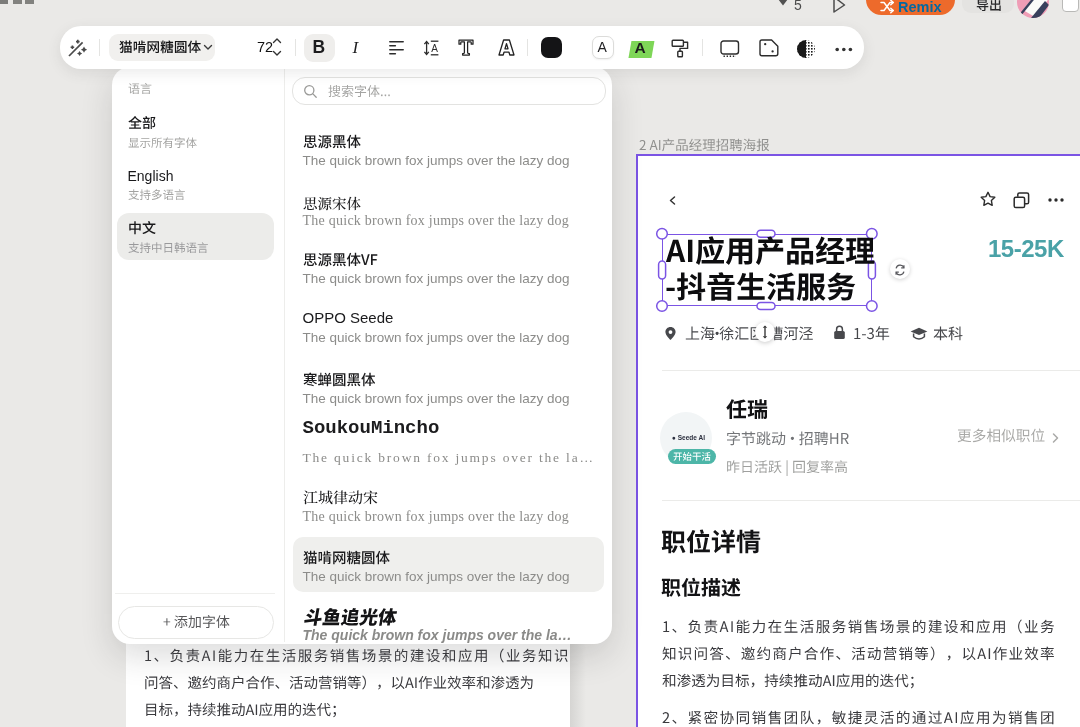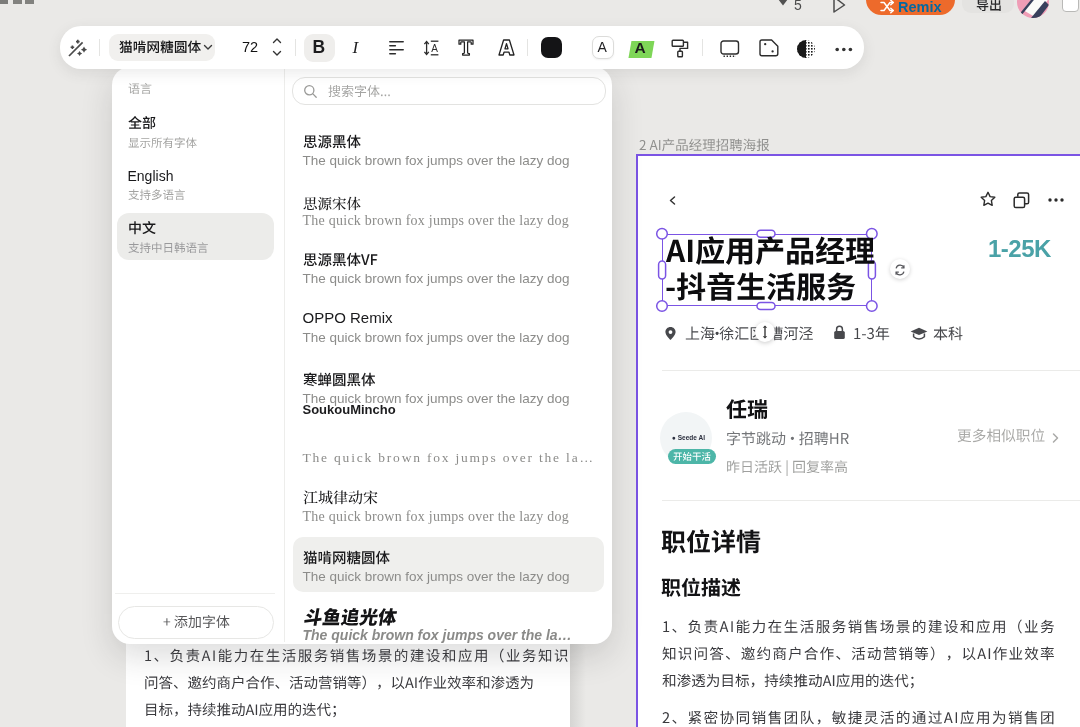--- a/index.html
+++ b/index.html
@@ -16,43 +16,43 @@
 
 <div class="ab" style="left:636px;top:154px;width:446px;height:575px;background:#fff;border:2px solid #7b54e4;border-right:none;border-bottom:none"></div>
 
 <div class="ab" style="left:661.5px;top:370px;width:419px;height:1px;background:#ebebe9"></div>
 <div class="ab" style="left:661.5px;top:500px;width:419px;height:1px;background:#ebebe9"></div>
 
 <div class="ab" style="left:660px;top:411.5px;width:52px;height:52px;border-radius:50%;background:#f2f5f6"></div>
 <div class="txt" style="left:672px;top:434.8px;font-size:6.5px;font-weight:bold;color:#2b2f3e">●&nbsp;Seede AI</div>
 <div class="ab" style="left:667.5px;top:448.5px;width:48px;height:15.5px;border-radius:8px;background:#4db6a8"></div>
 
-<div class="txt" style="left:988px;top:236.68px;font-size:24px;font-weight:bold;letter-spacing:-0.5px;color:#4aa2a7">1-25K</div>
+<div class="txt" style="left:988px;top:236.68px;font-size:24px;font-weight:bold;letter-spacing:-0.5px;color:#4aa2a7">15-25K</div>
 
 <div class="ab" style="left:662px;top:233.7px;width:209.8px;height:72.3px;border:1.5px solid #7b54e4;box-sizing:border-box"></div>
 
 <div class="ab" style="left:112px;top:67px;width:500px;height:576.5px;border-radius:18px;background:#fff;box-shadow:0 12px 32px rgba(40,40,40,.16)"></div>
 <div class="ab" style="left:283.5px;top:68px;width:1px;height:574px;background:#ededeb"></div>
 
 <div class="ab" style="left:117px;top:213px;width:156.5px;height:47px;border-radius:12px;background:#ececea"></div>
 
 <div class="ab" style="left:115px;top:592.5px;width:160px;height:1px;background:#efefed"></div>
 <div class="ab" style="left:118px;top:605.5px;width:155.5px;height:33px;border-radius:17px;background:#fff;border:1px solid #e7e7e5;box-sizing:border-box"></div>
 
 <div class="ab" style="left:291.5px;top:76.5px;width:314.5px;height:28px;border-radius:13px;background:#fff;border:1px solid #e3e3e1;box-sizing:border-box"></div>
 <svg class="ic" style="left:303px;top:84px" width="15" height="15" viewBox="0 0 15 15">
     <circle cx="6.3" cy="6.3" r="4.6" fill="none" stroke="#9a9a98" stroke-width="1.3"></circle>
     <line x1="9.9" y1="9.9" x2="13.2" y2="13.2" stroke="#9a9a98" stroke-width="1.3" stroke-linecap="round"></line>
   </svg>
 
 <div class="ab" style="left:293px;top:536.5px;width:310.5px;height:55px;border-radius:10px;background:#efefed"></div>
 
 <div class="txt" style="left:127.5px;top:169.15px;font-size:14px;color:#19191b">English</div>
-<div class="txt" style="left:302.5px;top:310.3px;font-size:15px;color:#1a1a1c">OPPO Remix</div>
-<div class="txt" style="left:302.5px;top:403px;font-size:13px;font-weight:bold;font-family:Liberation Sans, sans-serif;color:#1c1c1e">SoukouMincho</div>
+<div class="txt" style="left:302.5px;top:310.3px;font-size:15px;color:#1a1a1c">OPPO Seede</div>
+<div class="txt" style="left:302.5px;top:419px;font-size:19px;font-weight:bold;font-family:Liberation Mono, monospace;color:#1c1c1e">SoukouMincho</div>
 <div class="txt" style="left:302.5px;top:153.87px;font-size:13.5px;color:#8c8c8a">The quick brown fox jumps over the lazy dog</div>
 <div class="txt" style="left:302.5px;top:214.28px;font-size:14px;letter-spacing:0.25px;font-family:'Liberation Serif',serif;color:#8c8c8a">The quick brown fox jumps over the lazy dog</div>
 <div class="txt" style="left:302.5px;top:272.37px;font-size:13.5px;color:#8c8c8a">The quick brown fox jumps over the lazy dog</div>
 <div class="txt" style="left:302.5px;top:330.87px;font-size:13.5px;color:#8c8c8a">The quick brown fox jumps over the lazy dog</div>
 <div class="txt" style="left:302.5px;top:392.47px;font-size:13.5px;color:#8c8c8a">The quick brown fox jumps over the lazy dog</div>
 <div class="txt" style="left:302.5px;top:451.29px;font-size:13.5px;letter-spacing:1.8px;font-family:'Liberation Serif',serif;color:#8c8c8a">The quick brown fox jumps over the la…</div>
 <div class="txt" style="left:302.5px;top:510.18px;font-size:14px;letter-spacing:0.25px;font-family:'Liberation Serif',serif;color:#8c8c8a">The quick brown fox jumps over the lazy dog</div>
 <div class="txt" style="left:302.5px;top:569.67px;font-size:13.5px;color:#8c8c8a">The quick brown fox jumps over the lazy dog</div>
 <div class="txt" style="left:302.5px;top:627.95px;font-size:14px;font-weight:bold;font-style:italic;color:#8a8a88">The quick brown fox jumps over the la…</div>
 
@@ -61,21 +61,21 @@
 <div class="ab" style="left:99px;top:39px;width:1px;height:17px;background:#e4e4e2"></div>
 <div class="ab" style="left:294.5px;top:39px;width:1px;height:17px;background:#e4e4e2"></div>
 <div class="ab" style="left:527px;top:39px;width:1px;height:17px;background:#e4e4e2"></div>
 <div class="ab" style="left:702px;top:39px;width:1px;height:17px;background:#e4e4e2"></div>
 
 <div class="ab" style="left:108.5px;top:33.5px;width:106px;height:27.5px;border-radius:9px;background:#f1f0ee"></div>
 <svg class="ic" style="left:202.5px;top:44px" width="10" height="7" viewBox="0 0 10 7">
     <polyline points="1.5,1.5 5,5 8.5,1.5" fill="none" stroke="#3a3a3a" stroke-width="1.4" stroke-linecap="round" stroke-linejoin="round"></polyline>
   </svg>
 
-<div class="txt" style="left:242px;top:40.03px;font-size:14.5px;color:#111">72</div>
+<div class="txt" style="left:257px;top:40.03px;font-size:14.5px;color:#111">72</div>
 <svg class="ic" style="left:271px;top:36px" width="12" height="22" viewBox="0 0 12 22">
     <polyline points="2.5,6.5 6,3 9.5,6.5" fill="none" stroke="#333" stroke-width="1.4" stroke-linecap="round" stroke-linejoin="round"></polyline>
     <polyline points="2.5,15.5 6,19 9.5,15.5" fill="none" stroke="#333" stroke-width="1.4" stroke-linecap="round" stroke-linejoin="round"></polyline>
   </svg>
 
 <div class="ab" style="left:304px;top:34px;width:31px;height:27.5px;border-radius:9px;background:#efeeec"></div>
 <div class="txt" style="left:312.5px;top:38.89px;font-size:17.5px;font-weight:bold;color:#1c1c1e">B</div>
 <div class="txt" style="left:352.5px;top:39.26px;font-size:17px;font-style:italic;font-family:'Liberation Serif',serif;color:#1c1c1e">I</div>
 
 <svg class="ic" style="left:388.5px;top:40.7px" width="15" height="14" viewBox="0 0 15 14">

